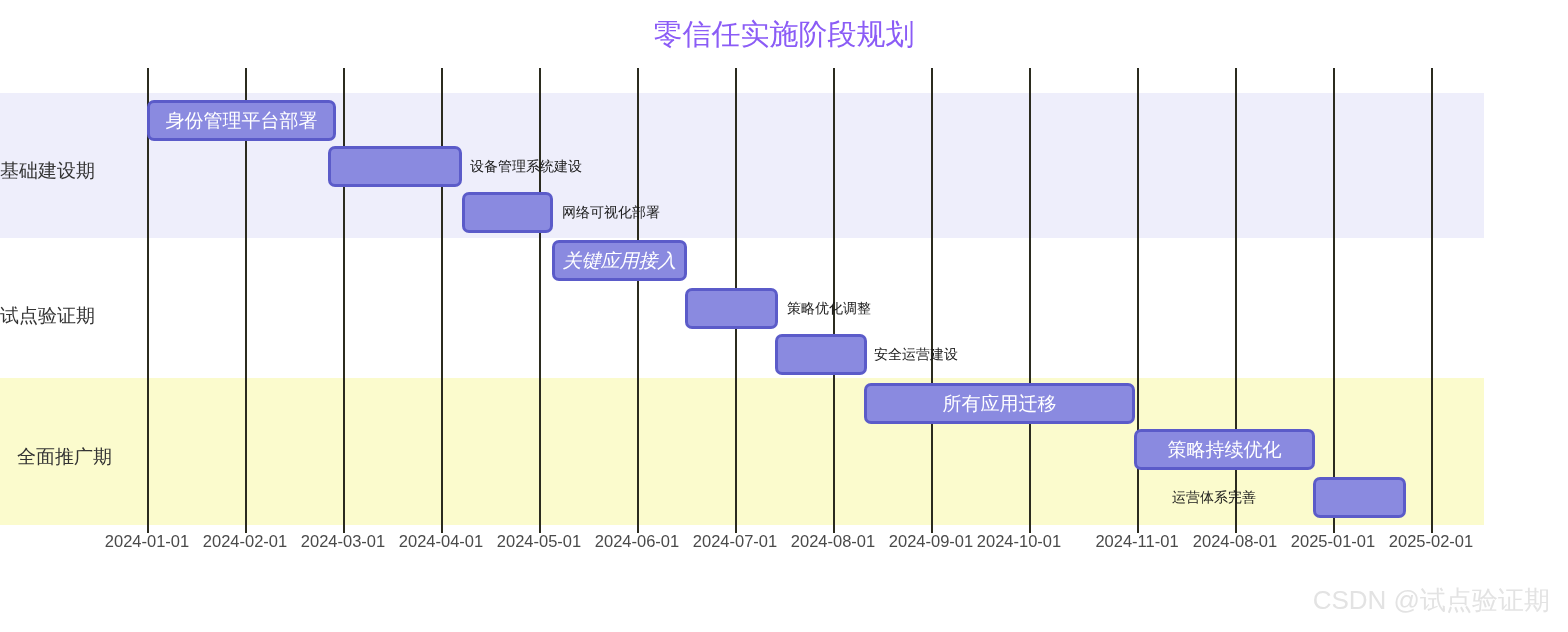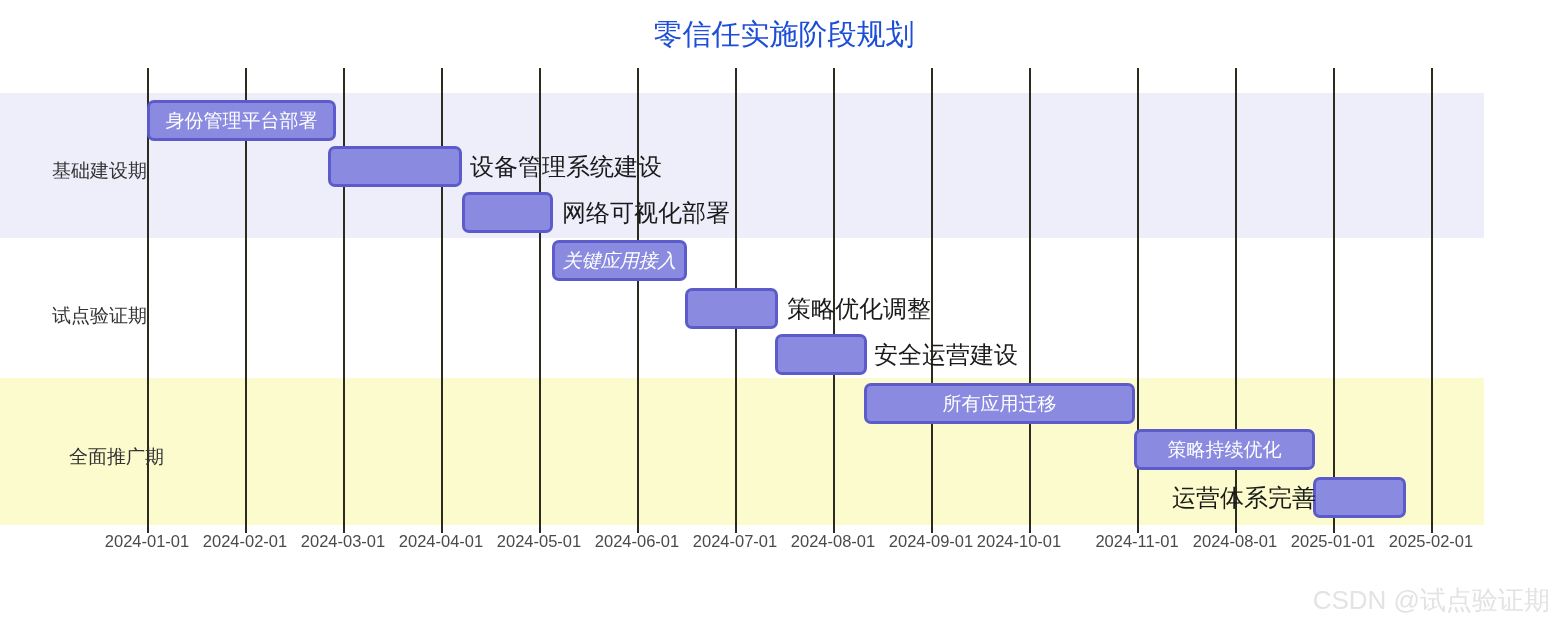--- a/index.html
+++ b/index.html
@@ -20,21 +20,21 @@
 
   
   #chart-title {
     position: absolute;
     left: 0;
     top: 14px;
     width: 1568px;
     text-align: center;
     font-size: 29px;
     line-height: 40px;
-    color: #1d4ed8;
+    color: #8b5cf6;
     font-weight: 400;
     white-space: nowrap;
   }
 
   
   #plot-area {
     position: absolute;
     left: 0;
     top: 0;
     width: 1568px;
@@ -75,30 +75,30 @@
     color: #ffffff;
     font-size: 19px;
     white-space: nowrap;
   }
   .task-outer-label {
     position: absolute;
     height: 41px;
     display: flex;
     align-items: center;
     color: #1a1a1a;
-    font-size: 24px;
+    font-size: 14px;
     white-space: nowrap;
   }
 
   
   .section-label {
     position: absolute;
     left: 0;
     width: 147px;
-    text-align: right;
+    text-align: left;
     color: #333333;
     font-size: 19px;
     white-space: nowrap;
   }
 
   
   .axis-tick-label {
     position: absolute;
     top: 532px;
     text-align: center;

